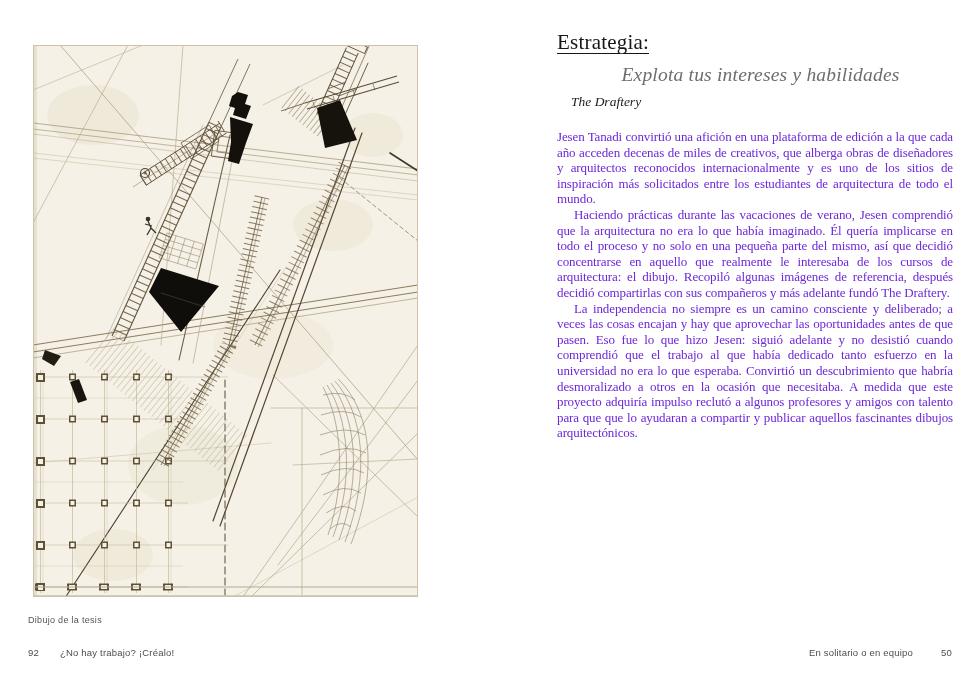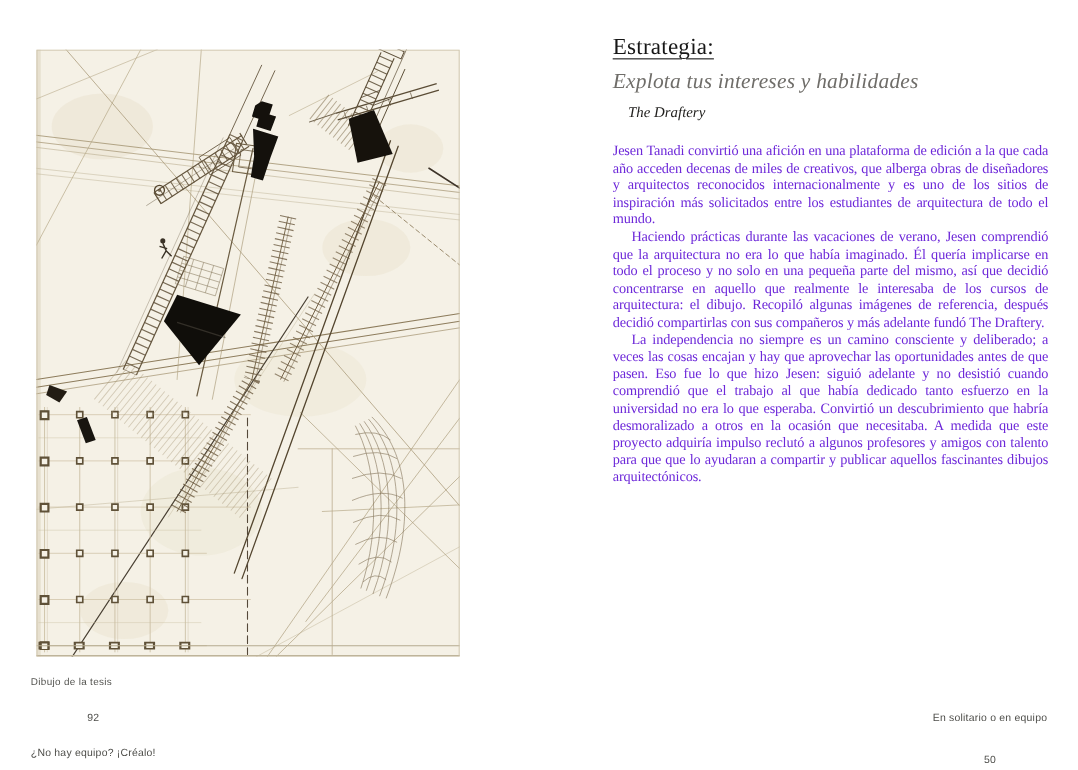--- a/index.html
+++ b/index.html
@@ -17,35 +17,35 @@
   .artwork svg{display:block;width:385px;height:552px;}
   .caption{
     position:absolute;left:28px;top:615px;
     font-family:"Liberation Sans", sans-serif;
     font-size:9px;color:#545450;letter-spacing:.3px;
   }
   .footer{
     position:absolute;top:647px;
     font-family:"Liberation Sans", sans-serif;
     font-size:9.5px;color:#4d4d49;letter-spacing:.2px;
-    display:flex;align-items:center;flex-direction:column;
+    display:flex;align-items:flex-start;
   }
   .footer-left{left:28px;gap:21px;}
   .footer-right{right:28px;gap:28px;}
 
   
   .textcol{position:absolute;left:557px;top:30px;width:396px;}
   .heading{
     margin:0;font-size:21px;font-weight:400;color:#171717;
     text-decoration:underline;text-underline-offset:4px;
     text-decoration-thickness:1.2px;letter-spacing:.2px;
   }
   .subtitle{
-    margin:9px 0 0 0;font-size:19.5px;font-weight:400;font-style:italic;
-    color:#6f6d69;letter-spacing:.2px;
+    margin:9px 0 0 11px;font-size:19.5px;font-weight:400;font-style:italic;
+    color:#6f6d69;letter-spacing:.2px;text-align:center;
   }
   .byline{
     margin:8px 0 0 14px;font-size:13.5px;color:#22211f;font-style:italic;
   }
   .bodytext{
     margin-top:19px;
     font-size:13px;line-height:15.6px;color:#6d28d9;
     text-align:justify;letter-spacing:-0.12px;
   }
   .bodytext p{margin:0;}
@@ -235,21 +235,21 @@
         <path d="M0,542 H385 M0,551 H385" stroke="#b5aa90" stroke-width="1"></path>
         <rect x="0.5" y="0.5" width="384" height="551" stroke="#cdc3ab" stroke-width="1"></rect>
       </g>
     </svg>
   </div>
 
   <div class="caption">Dibujo de la tesis</div>
 
   <div class="footer footer-left">
     <span>92</span>
-    <span>¿No hay equipo? ¡Créalo!</span>
+    <span>¿No hay trabajo? ¡Créalo!</span>
   </div>
 
   <div class="textcol">
     <h1 class="heading">Estrategia:</h1>
     <h2 class="subtitle">Explota tus intereses y habilidades</h2>
     <div class="byline">The Draftery</div>
     <div class="bodytext">
       <p>Jesen Tanadi convirtió una afición en una plataforma de edición a la que cada año acceden decenas de miles de creativos, que alberga obras de diseñadores y arquitectos reconocidos internacionalmente y es uno de los sitios de inspiración más solicitados entre los estudiantes de arquitectura de todo el mundo.</p>
       <p class="indent">Haciendo prácticas durante las vacaciones de verano, Jesen comprendió que la arquitectura no era lo que había imaginado. Él quería implicarse en todo el proceso y no solo en una pequeña parte del mismo, así que decidió concentrarse en aquello que realmente le interesaba de los cursos de arquitectura: el dibujo. Recopiló algunas imágenes de referencia, después decidió compartirlas con sus compañeros y más adelante fundó The Draftery.</p>
       <p class="indent">La independencia no siempre es un camino consciente y deliberado; a veces las cosas encajan y hay que aprovechar las oportunidades antes de que pasen. Eso fue lo que hizo Jesen: siguió adelante y no desistió cuando comprendió que el trabajo al que había dedicado tanto esfuerzo en la universidad no era lo que esperaba. Convirtió un descubrimiento que habría desmoralizado a otros en la ocasión que necesitaba. A medida que este proyecto adquiría impulso reclutó a algunos profesores y amigos con talento para que que lo ayudaran a compartir y publicar aquellos fascinantes dibujos arquitectónicos.</p>

